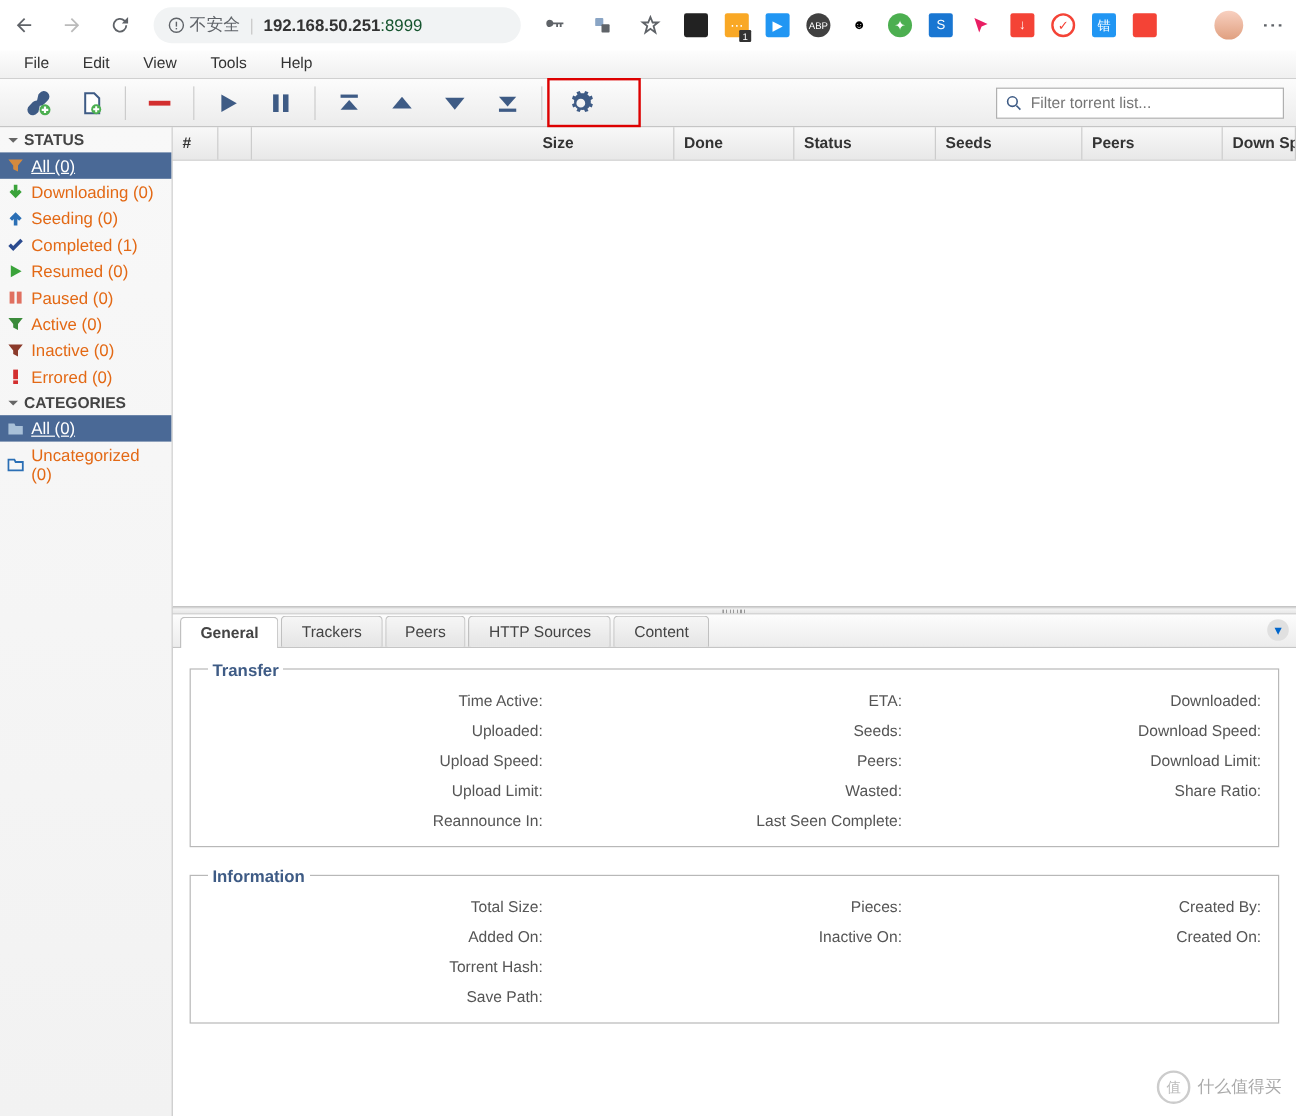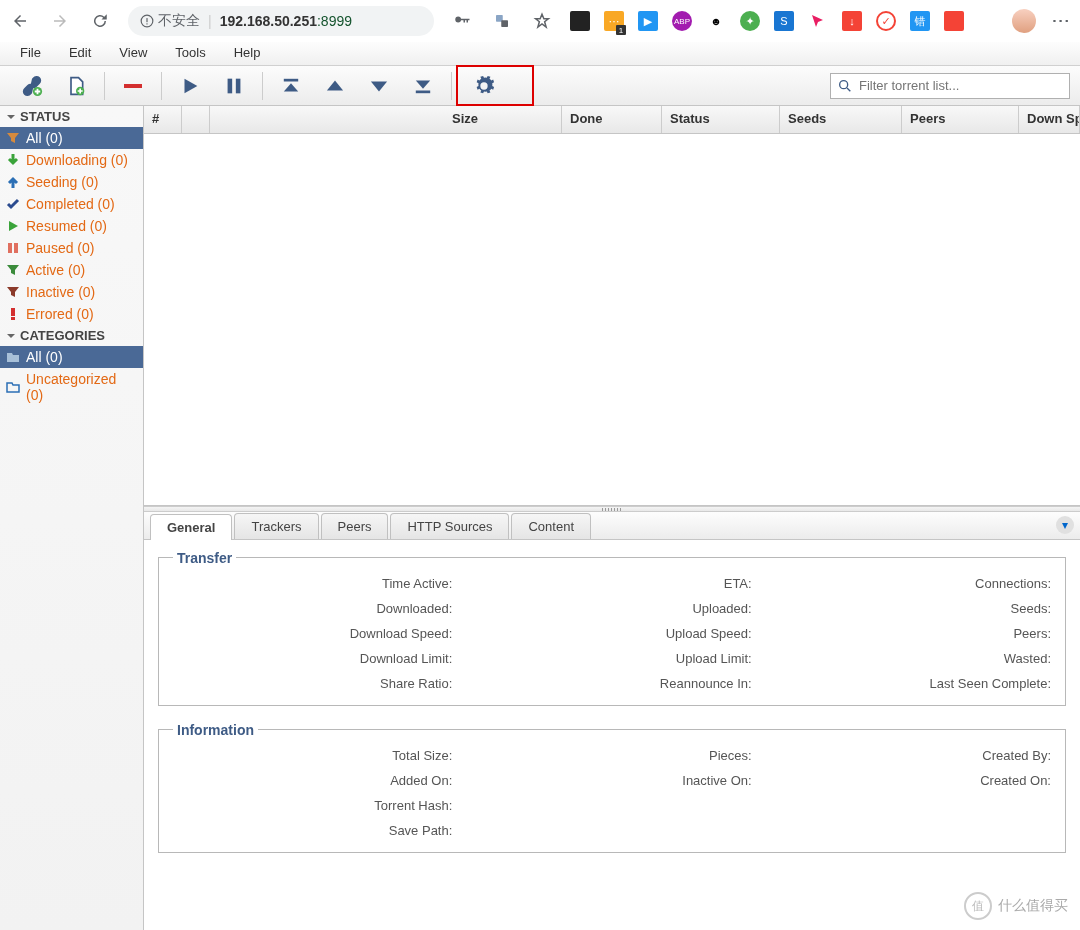--- a/index.html
+++ b/index.html
@@ -31,21 +31,21 @@
 .search-box input { border: none; outline: none; flex: 1; font-size: 13px; }
 
 
 .main { display: flex; height: 824px; }
 
 
 .sidebar { width: 144px; background: linear-gradient(#f8f8f8, #f2f2f2); border-right: 1px solid #c5c5c5; overflow: hidden; }
 .sb-header { font-weight: bold; font-size: 13px; color: #444; padding: 3px 6px; display: flex; align-items: center; gap: 4px; }
 .sb-header svg { fill: #666; }
 .sb-item { padding: 3px 6px; display: flex; align-items: center; gap: 6px; font-size: 14px; color: #e36915; }
-.sb-item.active { background: #4a6996; color: #fff; }
+.sb-item.active { background: #4a6996; color: #fff; text-decoration: underline; }
 .sb-icon { width: 14px; height: 14px; display: inline-flex; align-items: center; justify-content: center; flex-shrink: 0; }
 
 
 .content { flex: 1; display: flex; flex-direction: column; min-width: 0; }
 
 
 .table-header { height: 28px; background: linear-gradient(#f8f8f8, #e8e8e8); border-bottom: 1px solid #c5c5c5; display: flex; font-size: 13px; font-weight: bold; color: #333; }
 .th { border-right: 1px solid #ccc; padding: 5px 8px; overflow: hidden; white-space: nowrap; }
 .th-hash { width: 38px; }
 .th-prio { width: 28px; }
@@ -124,21 +124,21 @@
     </div>
   <div class="nav-btn">
       <svg width="18" height="18" viewBox="0 0 24 24">
         <path fill="none" stroke="#5f6368" stroke-width="2" d="M12 3l2.5 6h6l-5 4 2 7-5.5-4-5.5 4 2-7-5-4h6z"></path>
       </svg>
     </div>
   <div class="ext-icons">
     <div class="ext-icon" style="background:#222"></div>
     <div class="ext-icon badge" style="background:#f9a825">⋯</div>
     <div class="ext-icon" style="background:#2196f3">▶</div>
-    <div class="ext-icon" style="background:#a21caf;border-radius:50%;font-size:8px">ABP</div>
+    <div class="ext-icon" style="background:#404040;border-radius:50%;font-size:8px">ABP</div>
     <div class="ext-icon" style="background:#fff;color:#000;border-radius:50%">☻</div>
     <div class="ext-icon" style="background:#4caf50;border-radius:50%">✦</div>
     <div class="ext-icon" style="background:#1976d2">S</div>
     <div class="ext-icon" style="background:#fff">
         <svg width="16" height="16" viewBox="0 0 16 16">
           <path fill="#e91e63" d="M2 2l4 12 2-5 5-2z"></path>
         </svg>
       </div>
     <div class="ext-icon" style="background:#f44336">↓</div>
     <div class="ext-icon" style="background:#fff;color:#f44336;border-radius:50%;border:2px solid #f44336">✓</div>
@@ -263,21 +263,21 @@
           </svg>
         </span>
         <span>Seeding (0)</span>
       </div>
     <div class="sb-item">
         <span class="sb-icon">
           <svg width="14" height="14" viewBox="0 0 14 14">
             <path d="M2 7l3 3 7-7" stroke="#2b4b8f" stroke-width="3" fill="none"></path>
           </svg>
         </span>
-        <span>Completed (0)</span>
+        <span>Completed (1)</span>
       </div>
     <div class="sb-item">
         <span class="sb-icon">
           <svg width="14" height="14" viewBox="0 0 14 14">
             <path fill="#3aa33a" d="M3 2l9 5-9 5z"></path>
           </svg>
         </span>
         <span>Resumed (0)</span>
       </div>
     <div class="sb-item">
@@ -365,21 +365,20 @@
       <div class="tab">Content</div>
       <div class="tab-close">▾</div>
     </div>
 
     <div class="detail-body">
       <fieldset class="fieldset">
         <legend>Transfer</legend>
         <div class="grid3">
           <div class="lbl">Time Active:</div>
           <div class="lbl">ETA:</div>
-          <div class="lbl">Connections:</div>
           <div class="lbl">Downloaded:</div>
           <div class="lbl">Uploaded:</div>
           <div class="lbl">Seeds:</div>
           <div class="lbl">Download Speed:</div>
           <div class="lbl">Upload Speed:</div>
           <div class="lbl">Peers:</div>
           <div class="lbl">Download Limit:</div>
           <div class="lbl">Upload Limit:</div>
           <div class="lbl">Wasted:</div>
           <div class="lbl">Share Ratio:</div>

